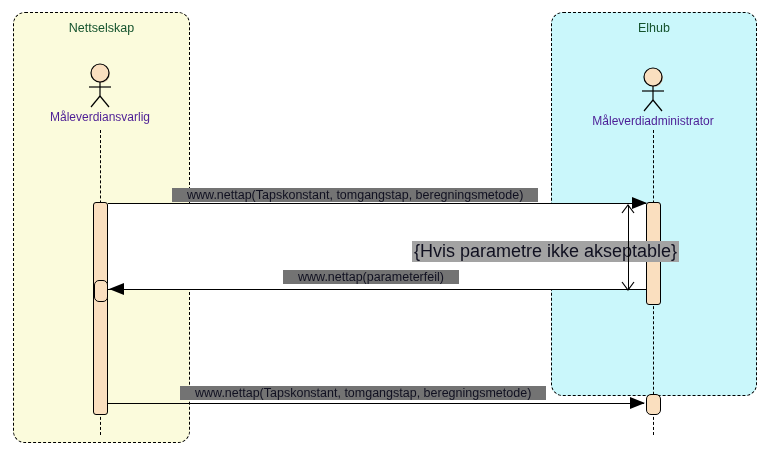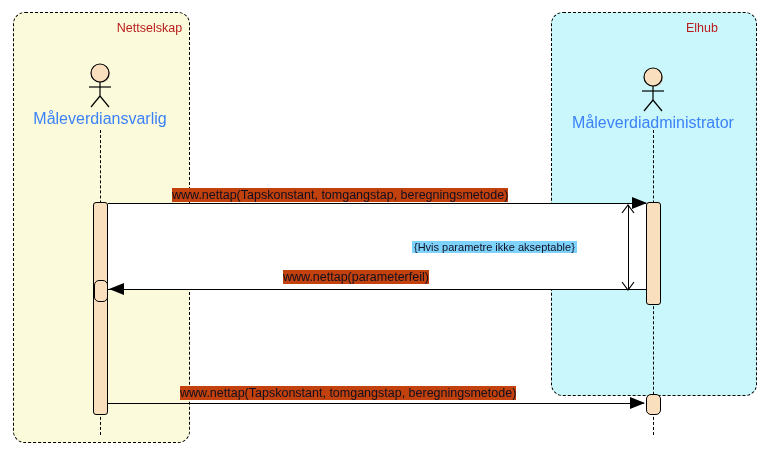--- a/index.html
+++ b/index.html
@@ -23,39 +23,38 @@
     border: 1px dashed #000000;
     border-radius: 12px;
   }
   .partition-title {
     position: absolute;
     top: 8px;
     left: 0;
     width: 100%;
     text-align: center;
     font-size: 12.5px;
-    color: #b91c1c;
+    color: #14532d;
     white-space: nowrap;
-    margin-left: 48px;
   }
 
   
   .actor {
     position: absolute;
     width: 34px;
     height: 46px;
   }
   .actor svg { display: block; }
   .actor-label {
     position: absolute;
     top: 48px;
     left: 50%;
     transform: translateX(-50%);
-    font-size: 16px;
-    color: #3b82f6;
+    font-size: 12px;
+    color: #4c1d95;
     white-space: nowrap;
   }
 
   
   .lifeline {
     position: absolute;
     width: 0;
     border-left: 1px dashed #000000;
   }
 
@@ -88,42 +87,42 @@
   .msg-head.left {
     border-top: 6px solid transparent;
     border-bottom: 6px solid transparent;
     border-right: 15px solid #000000;
   }
   .msg-label {
     position: absolute;
     font-size: 12.5px;
     color: #101020;
     white-space: nowrap;
-    background: #c2410c;
-    padding: 0 0;
+    background: #737373;
+    padding: 0 15px;
   }
 
   
   .msg-backdrop {
     position: absolute;
     background: #ffffff;
   }
 
   
   .bracket-line {
     position: absolute;
     width: 0;
     border-left: 1px solid #000000;
   }
   .constraint-label {
     position: absolute;
-    font-size: 11px;
+    font-size: 18px;
     color: #101020;
     white-space: nowrap;
-    background: #7dd3fc;
+    background: #a3a3a3;
     padding: 0 2px;
   }
 </style>
 </head>
 <body>
 
 <div id="canvas">
 
   <div class="partition" style="left:13px; top:12px; width:177px; height:431px; background:#fbfbdc;">
     <div class="partition-title">Nettselskap</div>

